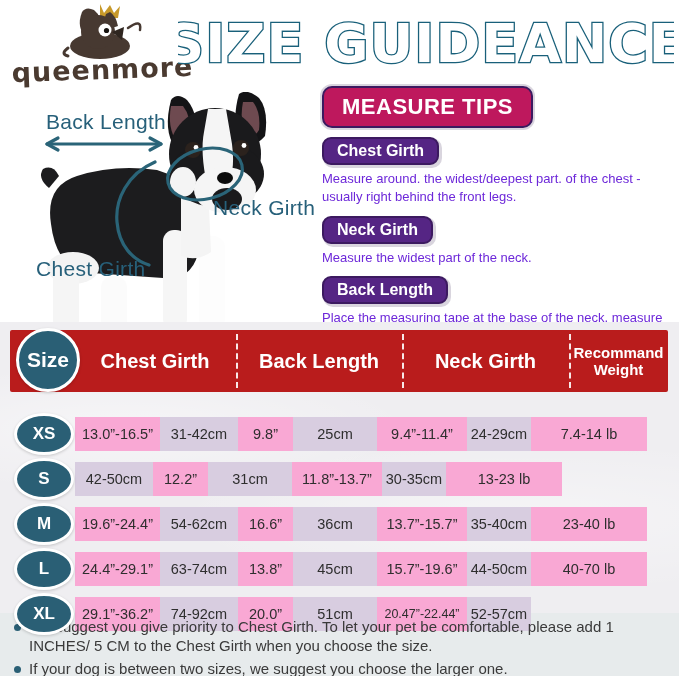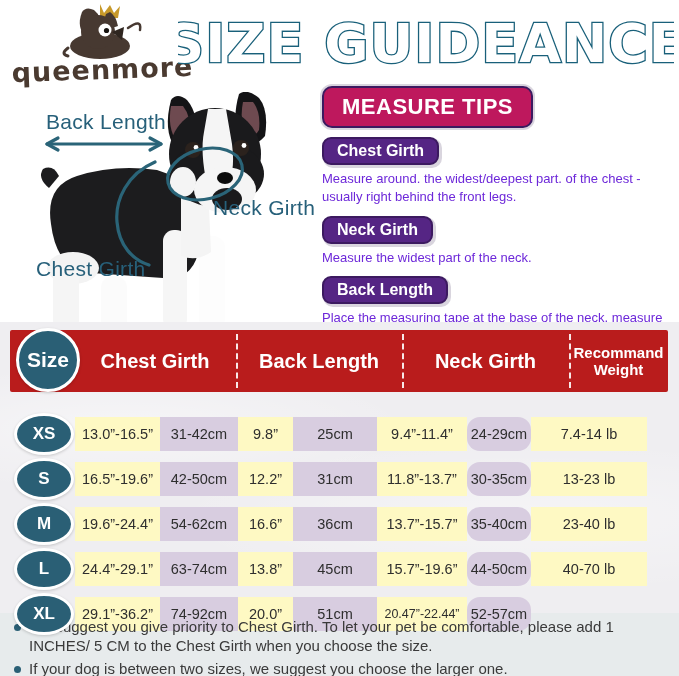--- a/index.html
+++ b/index.html
@@ -66,25 +66,25 @@
   .hcol.chest{left:64px;width:162px;}
   .hcol.back{left:226px;width:166px;}
   .hcol.neck{left:392px;width:167px;}
   .hcol.weight{left:559px;width:99px;font-size:15px;line-height:1.15;}
   .hsep{position:absolute;top:4px;height:54px;width:0;border-left:2px dashed rgba(255,255,255,.9);}
   .hsep.s1{left:226px}.hsep.s2{left:392px}.hsep.s3{left:559px}
   .rows{position:absolute;left:10px;top:396px;width:658px;margin-top:21px;}
   .trow{position:relative;height:34px;margin-bottom:11px;display:flex;}
   .cell{height:34px;line-height:34px;text-align:center;font-size:14.5px;color:#2e2e2e;white-space:nowrap;overflow:hidden;}
   .cell.small{font-size:12.5px;}
-  .lt{background:#fef9c3;}
+  .lt{background:#f9a8d4;}
   .lv{background:#d8cde0;}
   .c0{width:65px;background:transparent;}
   .c1{width:85px;}.c2{width:78px;}.c3{width:55px;}.c4{width:84px;}
-  .c5{width:90px;}.c6{width:64px;border-radius:13px;}.c7{width:116px;}
+  .c5{width:90px;}.c6{width:64px;}.c7{width:116px;}
   .size-oval{
     position:absolute;left:4px;top:-4px;width:54px;height:36px;border-radius:50%;
     background:#2a5f75;border:3px solid #ffffff;box-shadow:0 1px 3px rgba(0,0,0,.18);
     display:flex;align-items:center;justify-content:center;
     color:#fff;font-weight:bold;font-size:17px;z-index:2;
   }
   
   .notes{position:absolute;left:12px;top:617px;width:658px;}
   .note{display:flex;margin-bottom:4px;}
   .bullet{flex:0 0 auto;width:7px;height:7px;border-radius:50%;background:#2a5f75;margin:7px 8px 0 2px;}
@@ -187,21 +187,20 @@
         <div class="cell c2 lv">31-42cm</div>
         <div class="cell c3 lt">9.8”</div>
         <div class="cell c4 lv">25cm</div>
         <div class="cell c5 lt">9.4”-11.4”</div>
         <div class="cell c6 lv">24-29cm</div>
         <div class="cell c7 lt">7.4-14 lb</div>
       </div>
       <div class="trow">
         <div class="size-oval">S</div>
         <div class="cell c0"></div>
-        <div class="cell c1 lt">16.5”-19.6”</div>
         <div class="cell c2 lv">42-50cm</div>
         <div class="cell c3 lt">12.2”</div>
         <div class="cell c4 lv">31cm</div>
         <div class="cell c5 lt">11.8”-13.7”</div>
         <div class="cell c6 lv">30-35cm</div>
         <div class="cell c7 lt">13-23 lb</div>
       </div>
       <div class="trow">
         <div class="size-oval">M</div>
         <div class="cell c0"></div>

